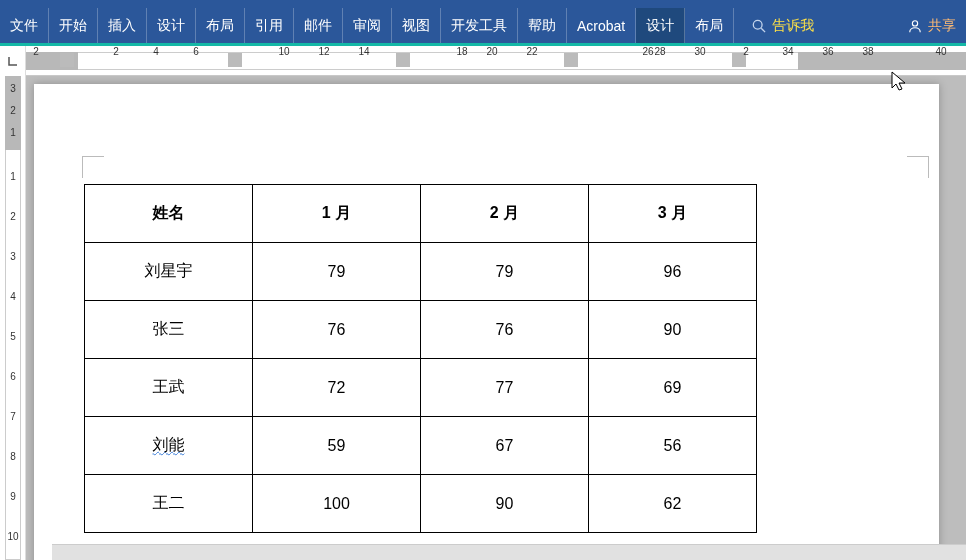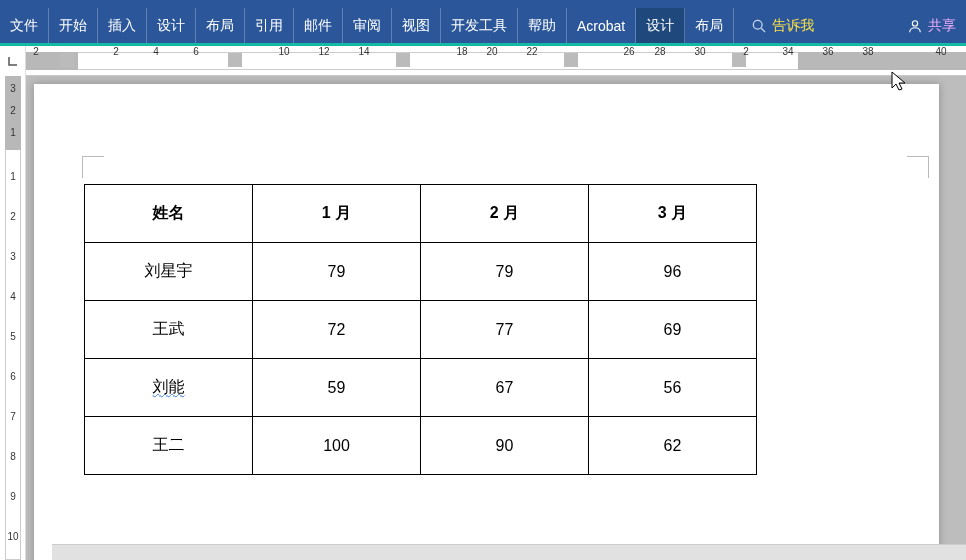--- a/index.html
+++ b/index.html
@@ -44,21 +44,21 @@
       align-items: center;
       color: #fde047;
       font-size: 14px;
       padding: 0 18px;
       gap: 6px;
     }
     .tell-me .icon { fill: #c3d4ec; }
     .share {
       display: flex;
       align-items: center;
-      color: #f0abfc;
+      color: #fdba74;
       font-size: 14px;
       padding: 0 10px;
       gap: 6px;
       margin-left: auto;
     }
     .share .icon { fill: #ffffff; }
 
     .rulers-row {
       display: flex;
       height: 30px;
@@ -266,21 +266,21 @@
     <span class="rh-label" style="left:170px">6</span>
     <div class="rh-tab" style="left:202px"></div>
     <span class="rh-label" style="left:258px">10</span>
     <span class="rh-label" style="left:298px">12</span>
     <span class="rh-label" style="left:338px">14</span>
     <div class="rh-tab" style="left:370px"></div>
     <span class="rh-label" style="left:436px">18</span>
     <span class="rh-label" style="left:466px">20</span>
     <span class="rh-label" style="left:506px">22</span>
     <div class="rh-tab" style="left:538px"></div>
-    <span class="rh-label" style="left:603px">26</span>
+    <span class="rh-label" style="left:622px">26</span>
     <span class="rh-label" style="left:634px">28</span>
     <span class="rh-label" style="left:674px">30</span>
     <div class="rh-tab" style="left:706px"></div>
     <span class="rh-label" style="left:720px">2</span>
     <span class="rh-label" style="left:762px">34</span>
     <span class="rh-label" style="left:802px">36</span>
     <span class="rh-label" style="left:842px">38</span>
     <span class="rh-label" style="left:915px">40</span>
   </div>
 </div>
@@ -320,20 +320,26 @@
             </tr>
           </thead>
           <tbody>
             <tr>
               <td>刘星宇</td>
               <td>79</td>
               <td>79</td>
               <td>96</td>
             </tr>
             <tr>
+              <td>张三</td>
+              <td>76</td>
+              <td>76</td>
+              <td>90</td>
+            </tr>
+            <tr>
               <td>王武</td>
               <td>72</td>
               <td>77</td>
               <td>69</td>
             </tr>
             <tr>
               <td><span class="spellerr">刘能</span></td>
               <td>59</td>
               <td>67</td>
               <td>56</td>

